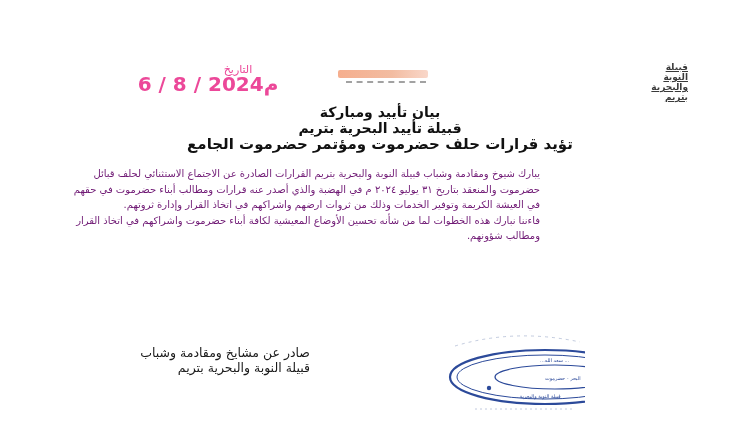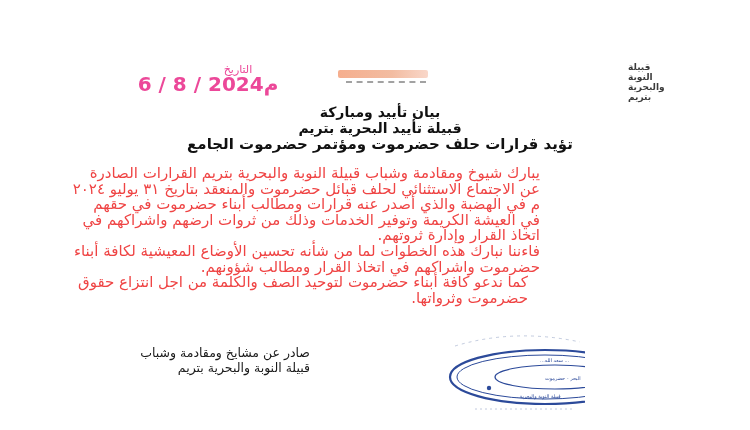--- a/index.html
+++ b/index.html
@@ -6,23 +6,23 @@
     body {
       width: 750px; height: 430px; overflow: hidden;
       background: #ffffff; position: relative;
       font-family: "DejaVu Sans", sans-serif; color: #1a1a1a;
     }
     .page { position: absolute; inset: 0; background: #fff; }
 
     
     .tribe-header {
       position: absolute; top: 62px; left: 628px; width: 60px;
-      direction: rtl; text-align: left;
+      direction: rtl; text-align: right;
       font-size: 9px; line-height: 10px; color: #3a3a3a;
-      font-weight: bold; letter-spacing: 0.5px;
+      font-weight: bold; letter-spacing: 0.5px; text-decoration: underline;
     }
     .tribe-header div { white-space: nowrap; }
 
     
     .date-block {
       position: absolute; top: 64px; left: 108px; width: 200px;
       text-align: center; color: #ec4899;
     }
     .date-label {
       direction: rtl; font-size: 11px; line-height: 12px; letter-spacing: 3px;
@@ -52,21 +52,21 @@
       position: absolute; top: 104px; left: 60px; width: 640px;
       direction: rtl; text-align: center; font-weight: bold; color: #111;
     }
     .titles .t1, .titles .t2 { font-size: 14px; line-height: 16px; }
     .titles .t3 { font-size: 15px; line-height: 17px; }
 
     
     .body-text {
       position: absolute; top: 166px; left: 70px; width: 470px;
       direction: rtl; 
-      font-size: 15px; line-height: 15.6px; color: #ef4444;
+      font-size: 10px; line-height: 15.6px; color: #701a75;
     }
     .body-text p { margin: 0; }
     .body-text .indent { padding-right: 12px; }
 
     
     .signature {
       position: absolute; top: 345px; left: 70px; width: 240px;
       direction: rtl; 
       font-size: 12.5px; line-height: 15px; color: #1a1a1a;
     }
@@ -100,21 +100,20 @@
 
   <div class="titles">
     <div class="t1">بيان تأييد ومباركة</div>
     <div class="t2">قبيلة تأييد البحرية بتريم</div>
     <div class="t3">تؤيد قرارات حلف حضرموت ومؤتمر حضرموت الجامع</div>
   </div>
 
   <div class="body-text">
     <p>يبارك شيوخ ومقادمة وشباب قبيلة النوبة والبحرية بتريم القرارات الصادرة عن الاجتماع الاستثنائي لحلف قبائل حضرموت والمنعقد بتاريخ ٣١ يوليو ٢٠٢٤ م في الهضبة والذي أصدر عنه قرارات ومطالب أبناء حضرموت في حقهم في العيشة الكريمة وتوفير الخدمات وذلك من ثروات ارضهم واشراكهم في اتخاذ القرار وإدارة ثروتهم.</p>
     <p>فاءننا نبارك هذه الخطوات لما من شأنه تحسين الأوضاع المعيشية لكافة أبناء حضرموت واشراكهم في اتخاذ القرار ومطالب شؤونهم.</p>
-    <p class="indent">كما ندعو كافة أبناء حضرموت لتوحيد الصف والكلمة من اجل انتزاع حقوق حضرموت وثرواتها.</p>
   </div>
 
   <div class="signature">
     <div>صادر عن مشايخ ومقادمة وشباب</div>
     <div>قبيلة النوبة والبحرية بتريم</div>
   </div>
 
   <div class="stamp">
     <svg width="140" height="80" viewBox="0 0 140 80">
       <path d="M10 14 Q70 -4 135 10" stroke="#9aa8c8" stroke-width="1" fill="none" stroke-dasharray="3 4" opacity="0.6"></path>

